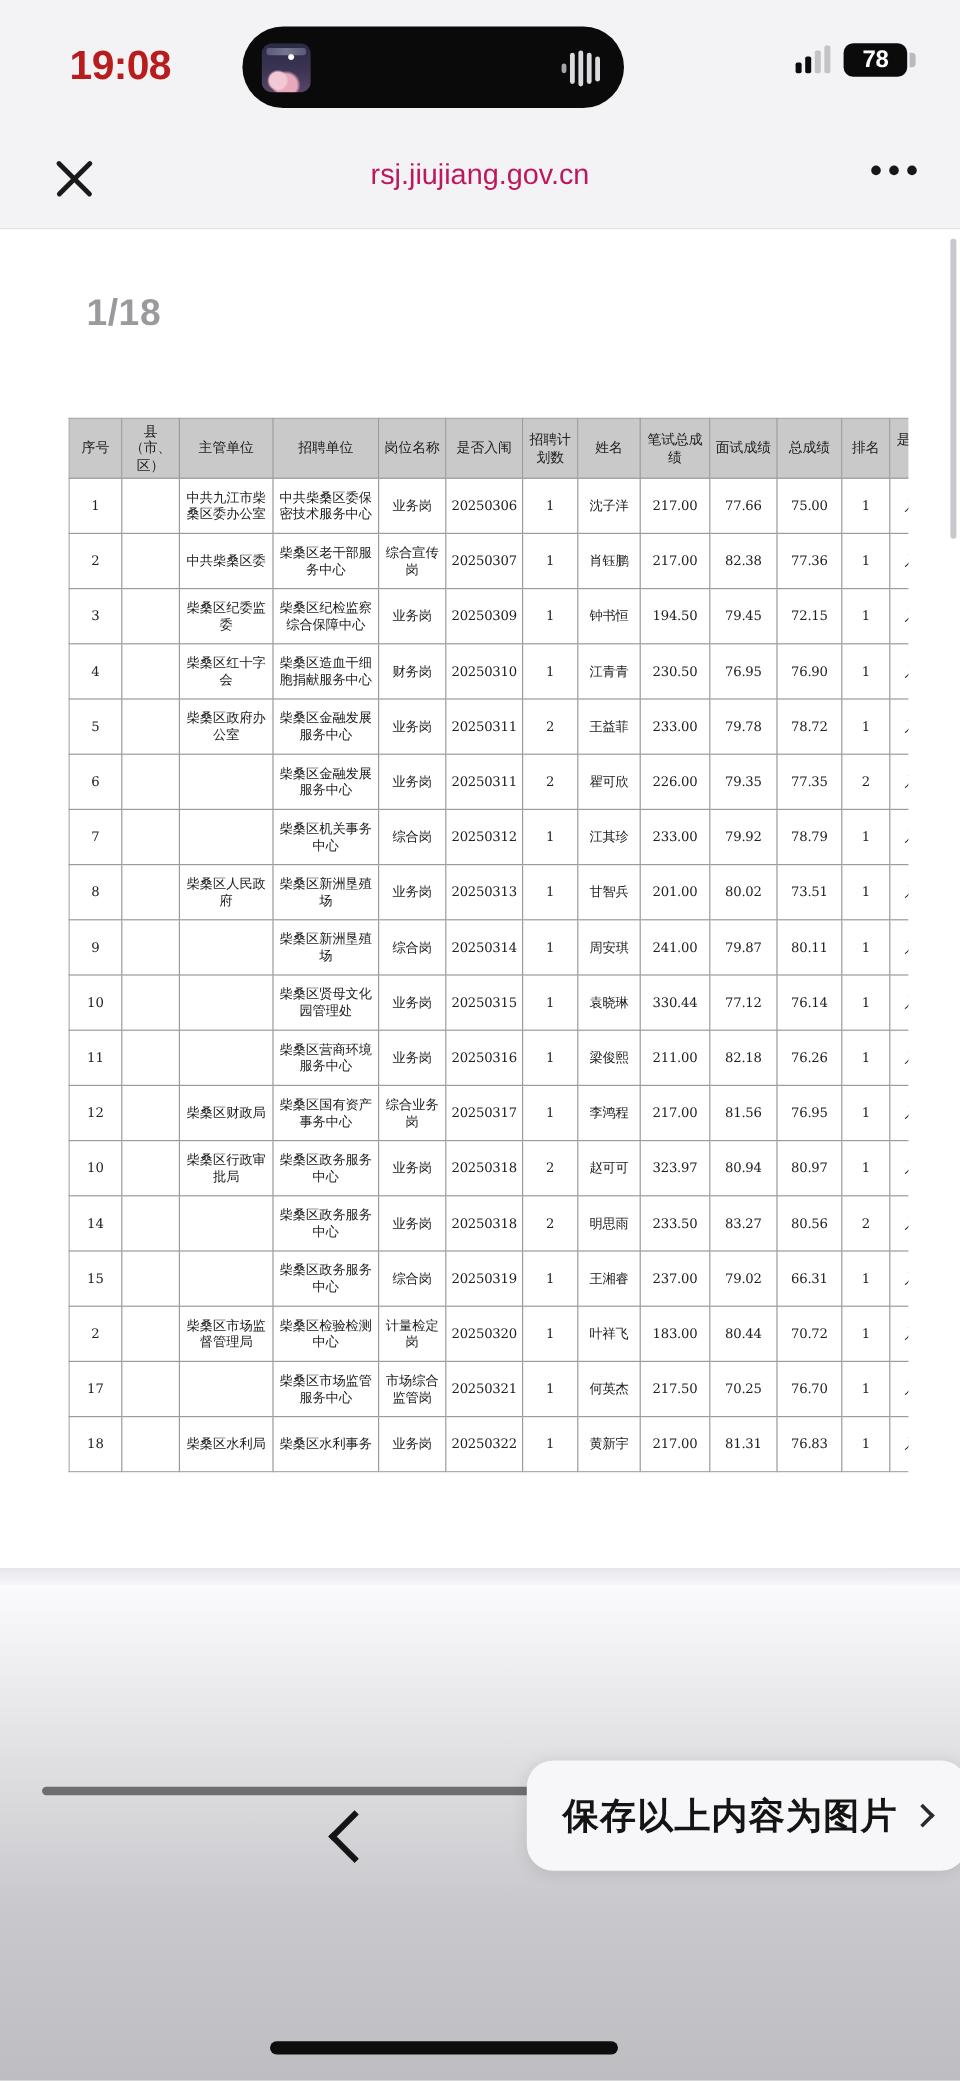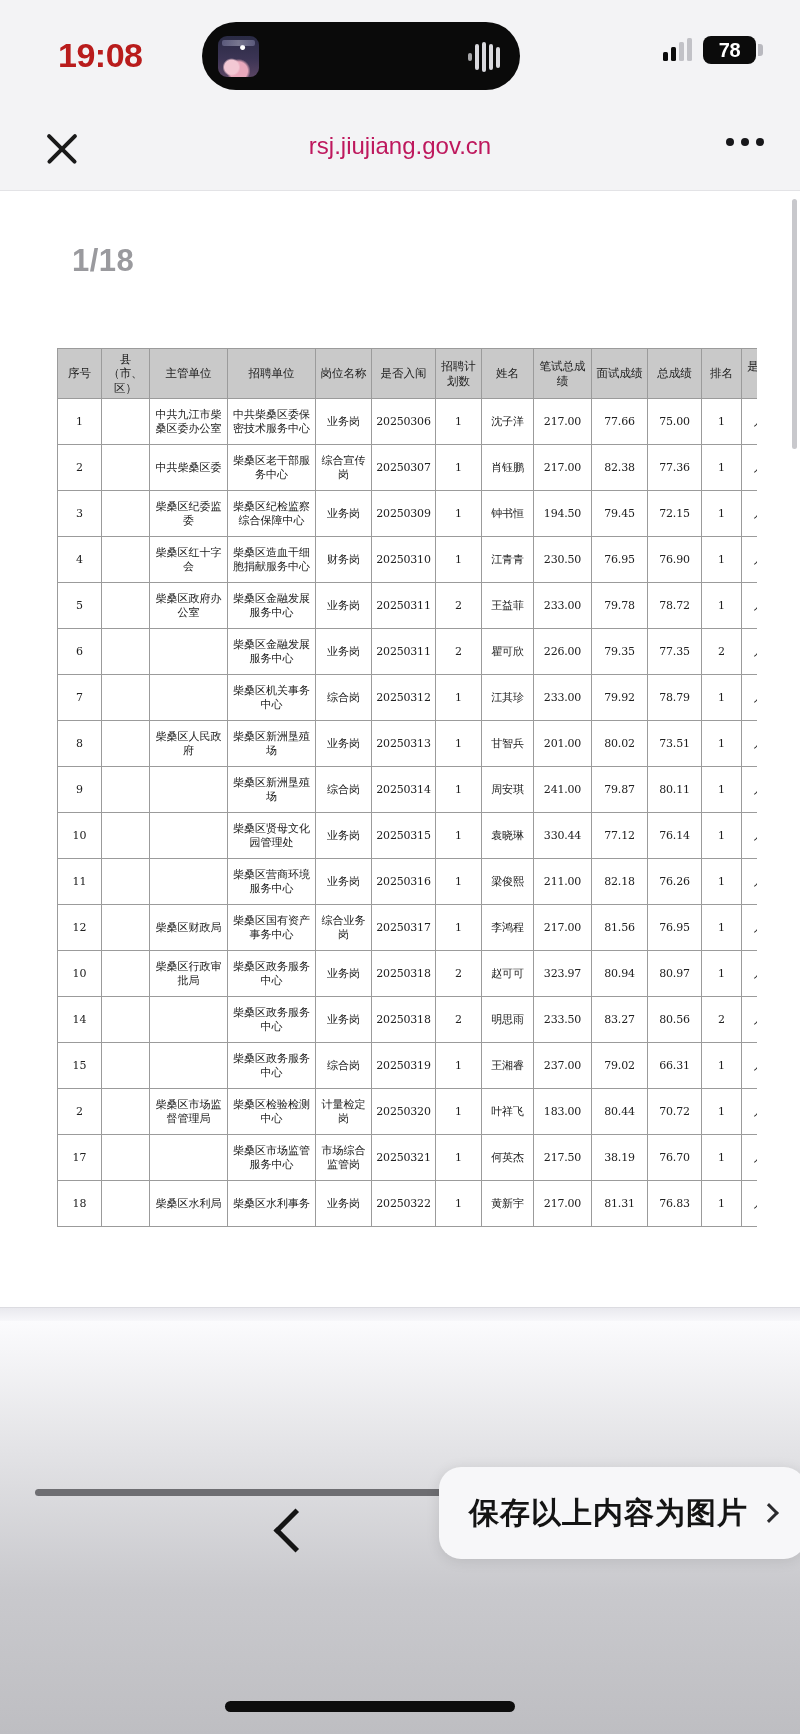--- a/index.html
+++ b/index.html
@@ -618,21 +618,21 @@
             <tr>
               <td>17</td>
               <td></td>
               <td></td>
               <td>柴桑区市场监管服务中心</td>
               <td>市场综合监管岗</td>
               <td class="num">20250321</td>
               <td class="num">1</td>
               <td class="num">何英杰</td>
               <td class="num">217.50</td>
-              <td class="num">38.19</td>
+              <td class="num">70.25</td>
               <td class="num">76.70</td>
               <td class="num">1</td>
               <td class="num">入闱</td>
             </tr>
             <tr>
               <td>18</td>
               <td></td>
               <td>柴桑区水利局</td>
               <td>柴桑区水利事务</td>
               <td>业务岗</td>

